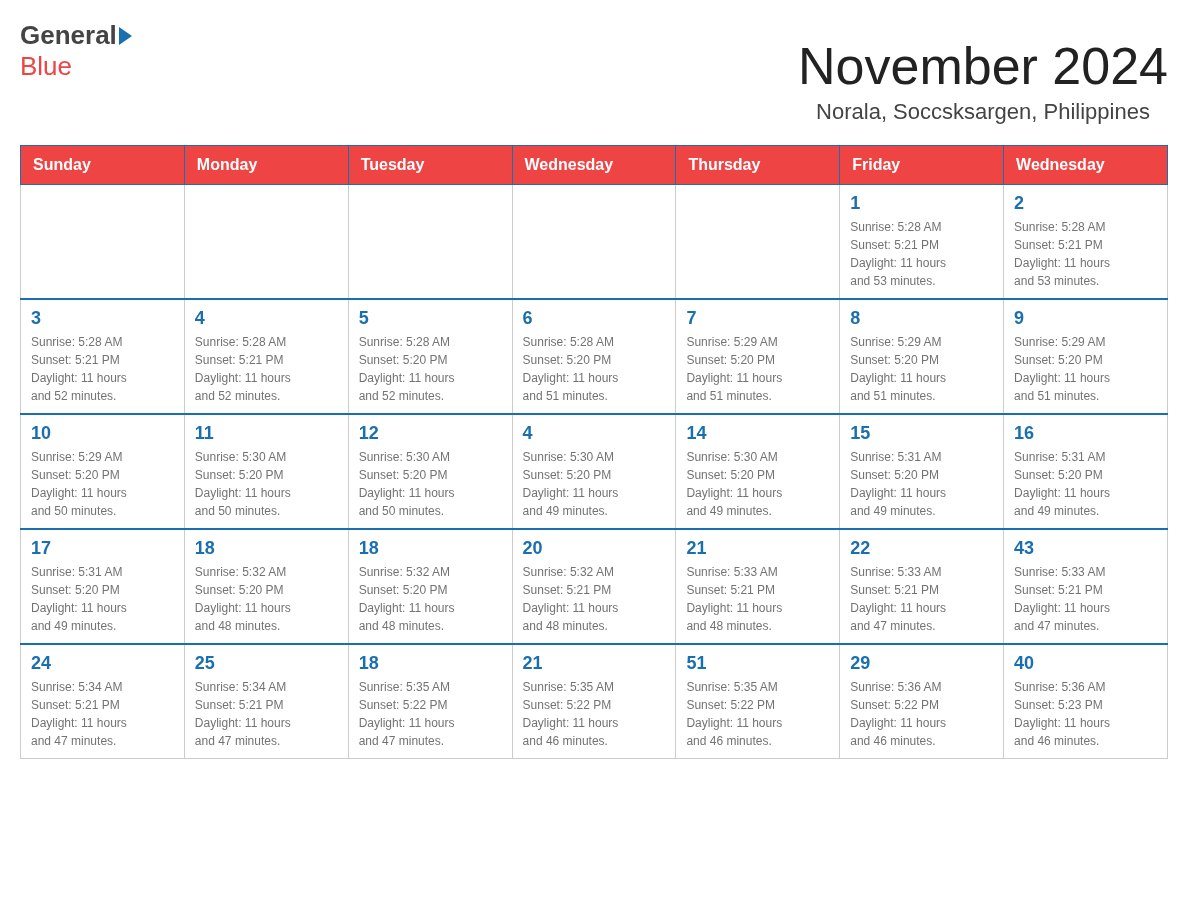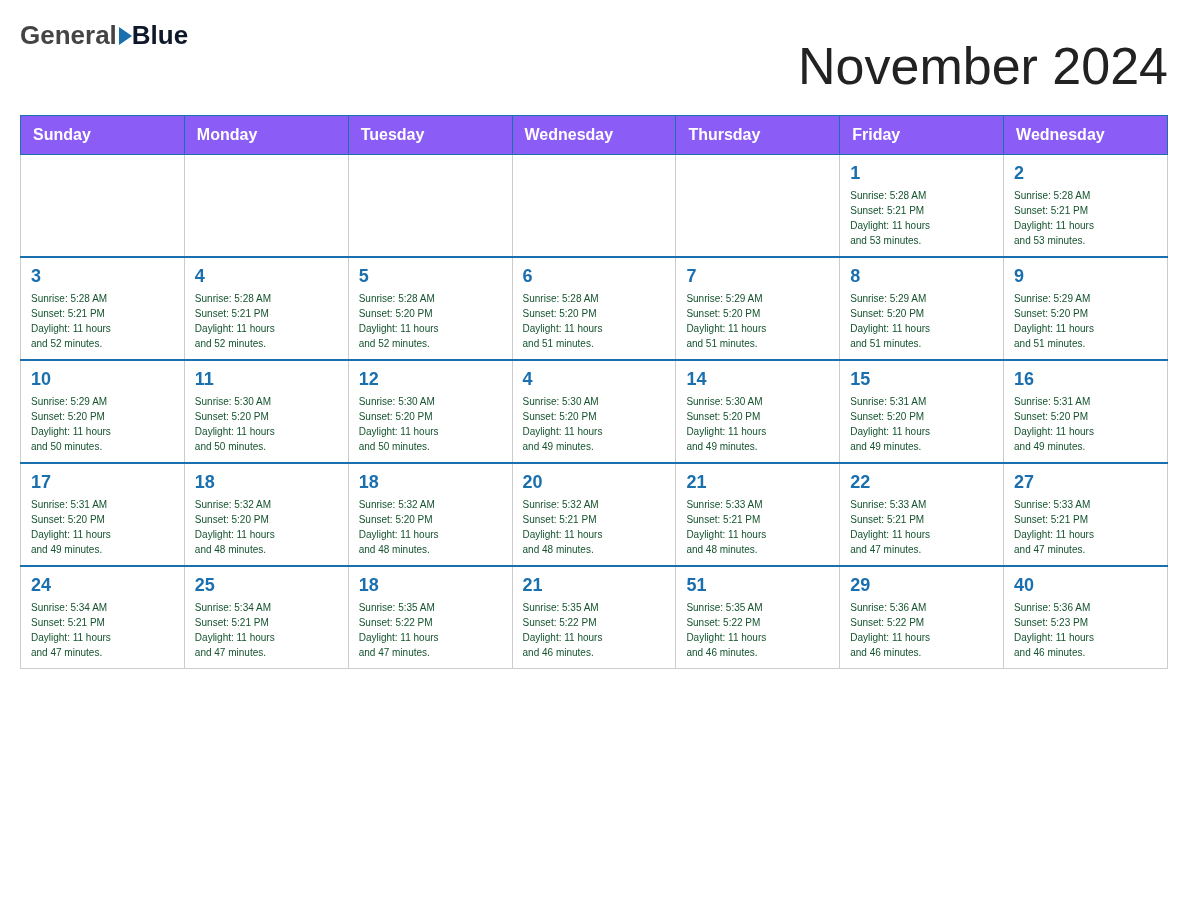--- a/index.html
+++ b/index.html
@@ -11,21 +11,21 @@
       min-height: 918px;
     }
     .header {
       display: flex;
       justify-content: space-between;
       align-items: flex-start;
       margin-bottom: 20px;
     }
     .logo {
       display: flex;
-      flex-direction: row;
+      flex-direction: column;
       align-items: flex-start;
     }
     .title-area {
       text-align: center;
       margin-top: 18px;
     }
     .month-title {
       font-size: 52px;
       font-weight: normal;
       color: #222;
@@ -35,21 +35,21 @@
       font-size: 22px;
       color: #444;
       margin-top: 4px;
     }
     .calendar {
       width: 100%;
       border-collapse: collapse;
       border: 1px solid #aaa;
     }
     .calendar th {
-      background-color: #8b5cf6;
+      background-color: #ef4444;
       color: #fff;
       font-size: 16px;
       font-weight: bold;
       padding: 10px 12px;
       text-align: left;
       border: 1px solid #1a6faf;
     }
     .calendar td {
       vertical-align: top;
       padding: 8px 10px;
@@ -60,22 +60,22 @@
       color: #333;
     }
     .day-number {
       font-size: 18px;
       font-weight: bold;
       color: #1a6faf;
       display: block;
       margin-bottom: 4px;
     }
     .day-info {
-      font-size: 10px;
-      color: #14532d;
+      font-size: 12px;
+      color: #737373;
       line-height: 1.5;
     }
     .calendar tr td:first-child .day-number,
     .calendar tr td:first-child {
       
     }
     .row-divider {
       border-top: 2px solid #1a6faf;
     }
     .empty-cell {
@@ -95,39 +95,40 @@
       display: inline-block;
       width: 0;
       height: 0;
       border-top: 9px solid transparent;
       border-bottom: 9px solid transparent;
       border-left: 13px solid #1a6faf;
       margin-left: 2px;
     }
     .logo-text-blue {
       font-size: 26px;
-      font-weight: bold;
-      color: #0f172a;
+      font-weight: normal;
+      color: #ef4444;
     }
   </style>
 </head>
 <body>
 
 <div class="header">
   <div class="logo">
     <div class="logo-row">
       <span class="logo-text-general">General</span>
       <span class="logo-arrow"></span>
     </div>
     <div>
       <span class="logo-text-blue">Blue</span>
     </div>
   </div>
   <div class="title-area">
     <div class="month-title">November 2024</div>
+    <div class="location">Norala, Soccsksargen, Philippines</div>
   </div>
 </div>
 
 <table class="calendar">
   <thead>
     <tr>
     <th>Sunday</th>
         <th>Monday</th>
         <th>Tuesday</th>
         <th>Wednesday</th>
@@ -231,21 +232,21 @@
         </td>
         <td>
           <span class="day-number">21</span>
           <div class="day-info">Sunrise: 5:33 AM<br>Sunset: 5:21 PM<br>Daylight: 11 hours<br>and 48 minutes.</div>
         </td>
         <td>
           <span class="day-number">22</span>
           <div class="day-info">Sunrise: 5:33 AM<br>Sunset: 5:21 PM<br>Daylight: 11 hours<br>and 47 minutes.</div>
         </td>
         <td>
-          <span class="day-number">27</span>
+          <span class="day-number">43</span>
           <div class="day-info">Sunrise: 5:33 AM<br>Sunset: 5:21 PM<br>Daylight: 11 hours<br>and 47 minutes.</div>
         </td>
       </tr>
       <tr class="row-divider">
         <td>
           <span class="day-number">24</span>
           <div class="day-info">Sunrise: 5:34 AM<br>Sunset: 5:21 PM<br>Daylight: 11 hours<br>and 47 minutes.</div>
         </td>
         <td>
           <span class="day-number">25</span>

